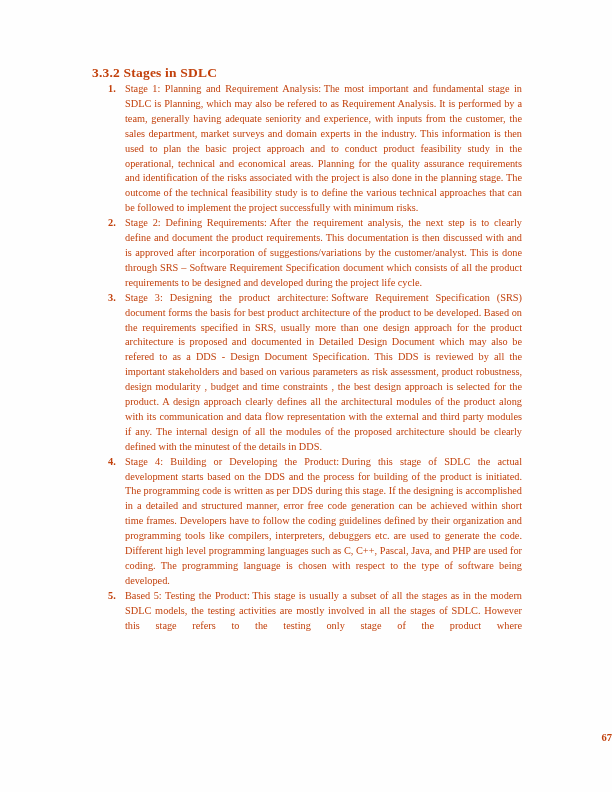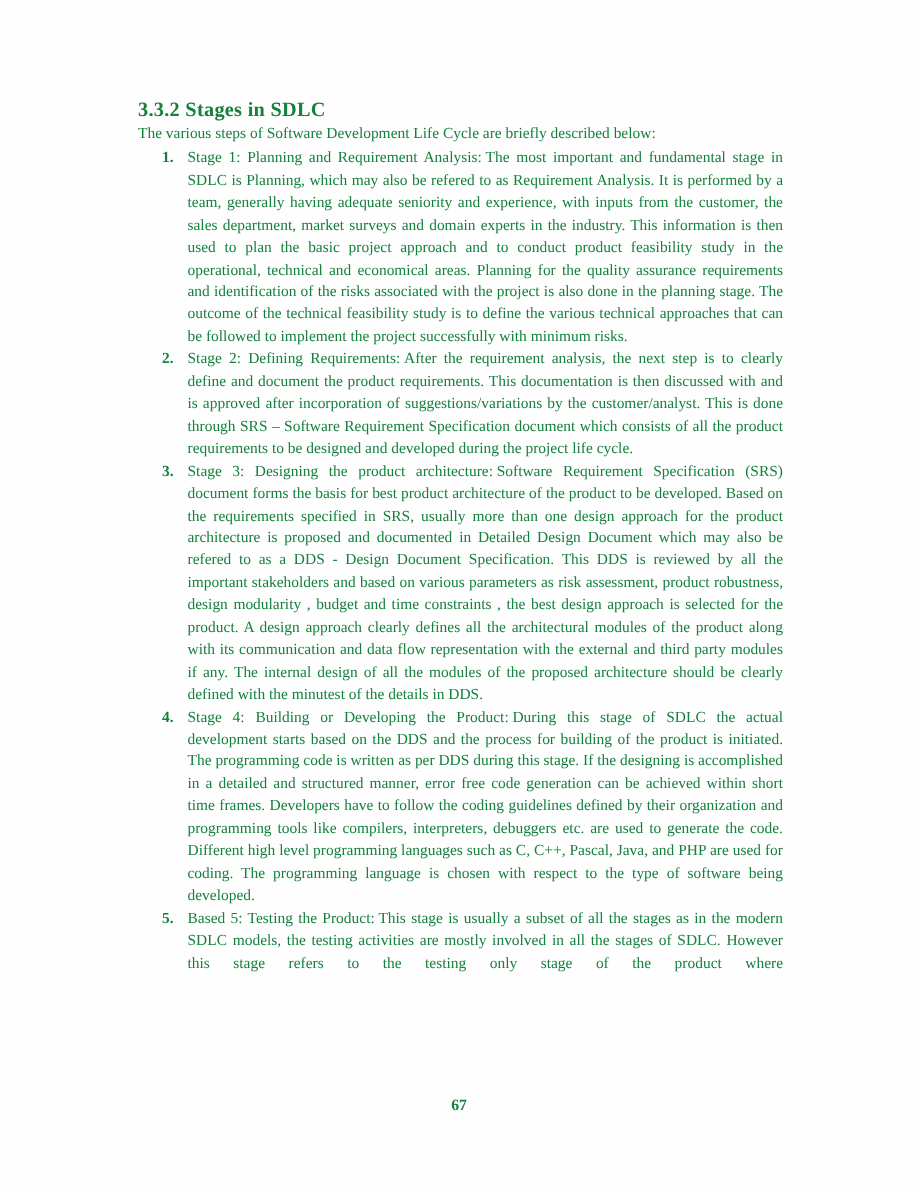--- a/index.html
+++ b/index.html
@@ -6,21 +6,21 @@
     margin: 0;
     padding: 0;
     background: #ffffff;
   }
   .page {
     position: relative;
     width: 612px;
     height: 792px;
     background: #fefefe;
     font-family: "Liberation Serif", serif;
-    color: #15803d;
+    color: #c2410c;
     overflow: hidden;
   }
   .content {
     position: absolute;
     left: 92px;
     top: 64px;
     width: 430px;
   }
   .heading {
     font-size: 13.5px;
@@ -61,35 +61,34 @@
   }
   .item-label {
     font-weight: normal;
     margin-right: 0.24em;
   }
   .page-number {
     position: absolute;
     top: 731px;
     left: 0;
     width: 612px;
-    text-align: center;
+    text-align: right;
     font-size: 10.5px;
     font-weight: bold;
     line-height: 13px;
   }
 </style>
 </head>
 <body>
 
 <div class="page">
   <div class="content">
 
     <h1 class="heading">3.3.2 Stages in SDLC</h1>
 
-    <p class="intro">The various steps of Software Development Life Cycle are briefly described below:</p>
 
     <div class="stage-list">
 
       <div class="item">
         <div class="item-number">1.</div>
         <div class="item-text"><span class="item-label">Stage 1: Planning and Requirement Analysis:</span><span>The most important and fundamental stage in SDLC is Planning, which may also be refered to as Requirement Analysis. It is performed by a team, generally having adequate seniority and experience, with inputs from the customer, the sales department, market surveys and domain experts in the industry. This information is then used to plan the basic project approach and to conduct product feasibility study in the operational, technical and economical areas. Planning for the quality assurance requirements and identification of the risks associated with the project is also done in the planning stage. The outcome of the technical feasibility study is to define the various technical approaches that can be followed to implement the project successfully with minimum risks.</span></div>
       </div>
 
       <div class="item">
         <div class="item-number">2.</div>

